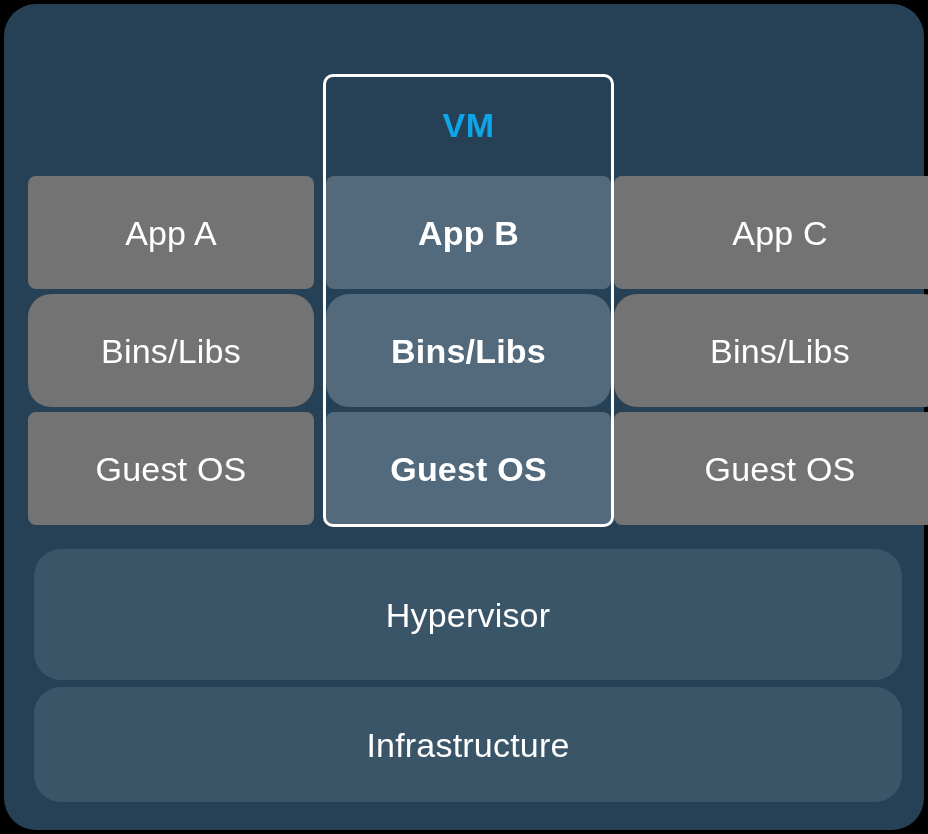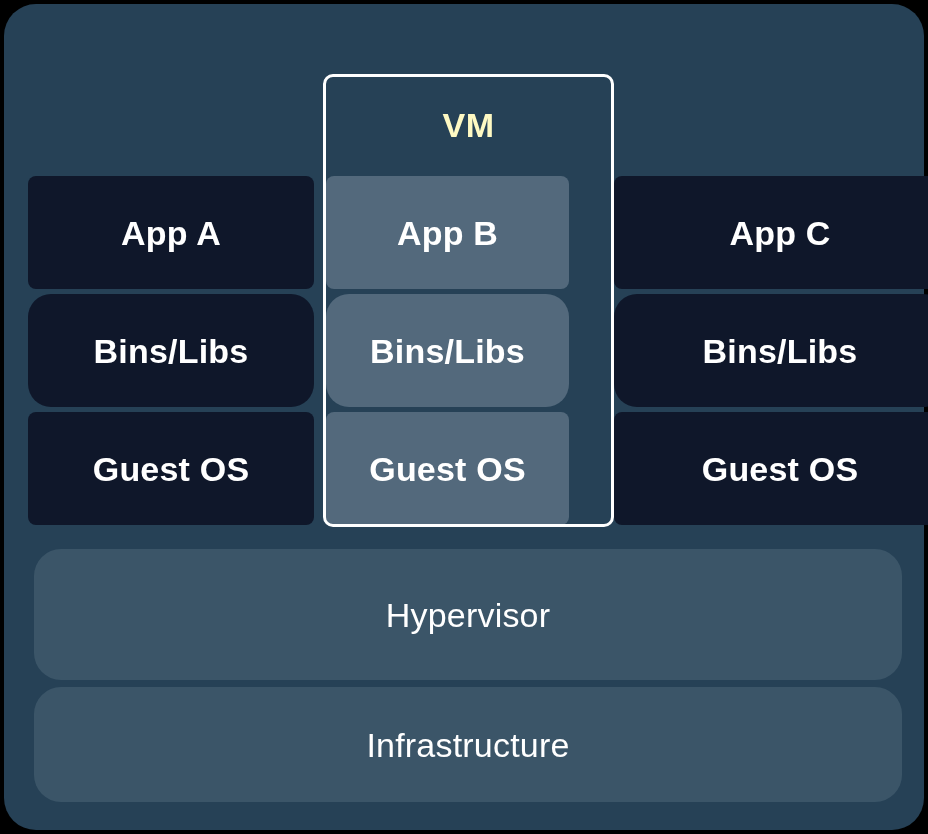--- a/index.html
+++ b/index.html
@@ -42,21 +42,21 @@
     justify-content: center;
     border-radius: 8px;
     color: #ffffff;
     font-size: 34px;
     font-weight: 400;
     line-height: 1;
     letter-spacing: 0.2px;
     white-space: nowrap;
   }
 
-  .block.side    { background: #0f172a; font-weight: bold; }
+  .block.side    { background: #737373; }
   .block.center  { background: #53697c; font-weight: 700; }
   .block.wide    { background: #3b5568; border-radius: 27px; }
 
   
   .vm-frame {
     position: absolute;
     left: 319px;
     top: 70px;
     width: 291px;
     height: 453px;
@@ -68,30 +68,30 @@
   }
   .vm-label {
     position: absolute;
     left: 319px;
     top: 70px;
     width: 291px;
     height: 102px;
     display: flex;
     align-items: center;
     justify-content: center;
-    color: #fef9c3;
+    color: #0ea5e9;
     font-size: 34px;
     font-weight: 700;
     letter-spacing: 0.5px;
     line-height: 1;
   }
 
   
   .col-left   { left: 24px;  width: 286px; }
-  .col-center { left: 322px; width: 243px; }
+  .col-center { left: 322px; width: 285px; }
   .col-right  { left: 610px; width: 332px; }
 
   .row-app    { top: 172px; height: 113px; }
   .row-bins   { top: 290px; height: 113px; border-radius: 23px; }
   .row-guest  { top: 408px; height: 113px; }
 
   
   .bar-hypervisor {
     left: 30px;
     top: 545px;

